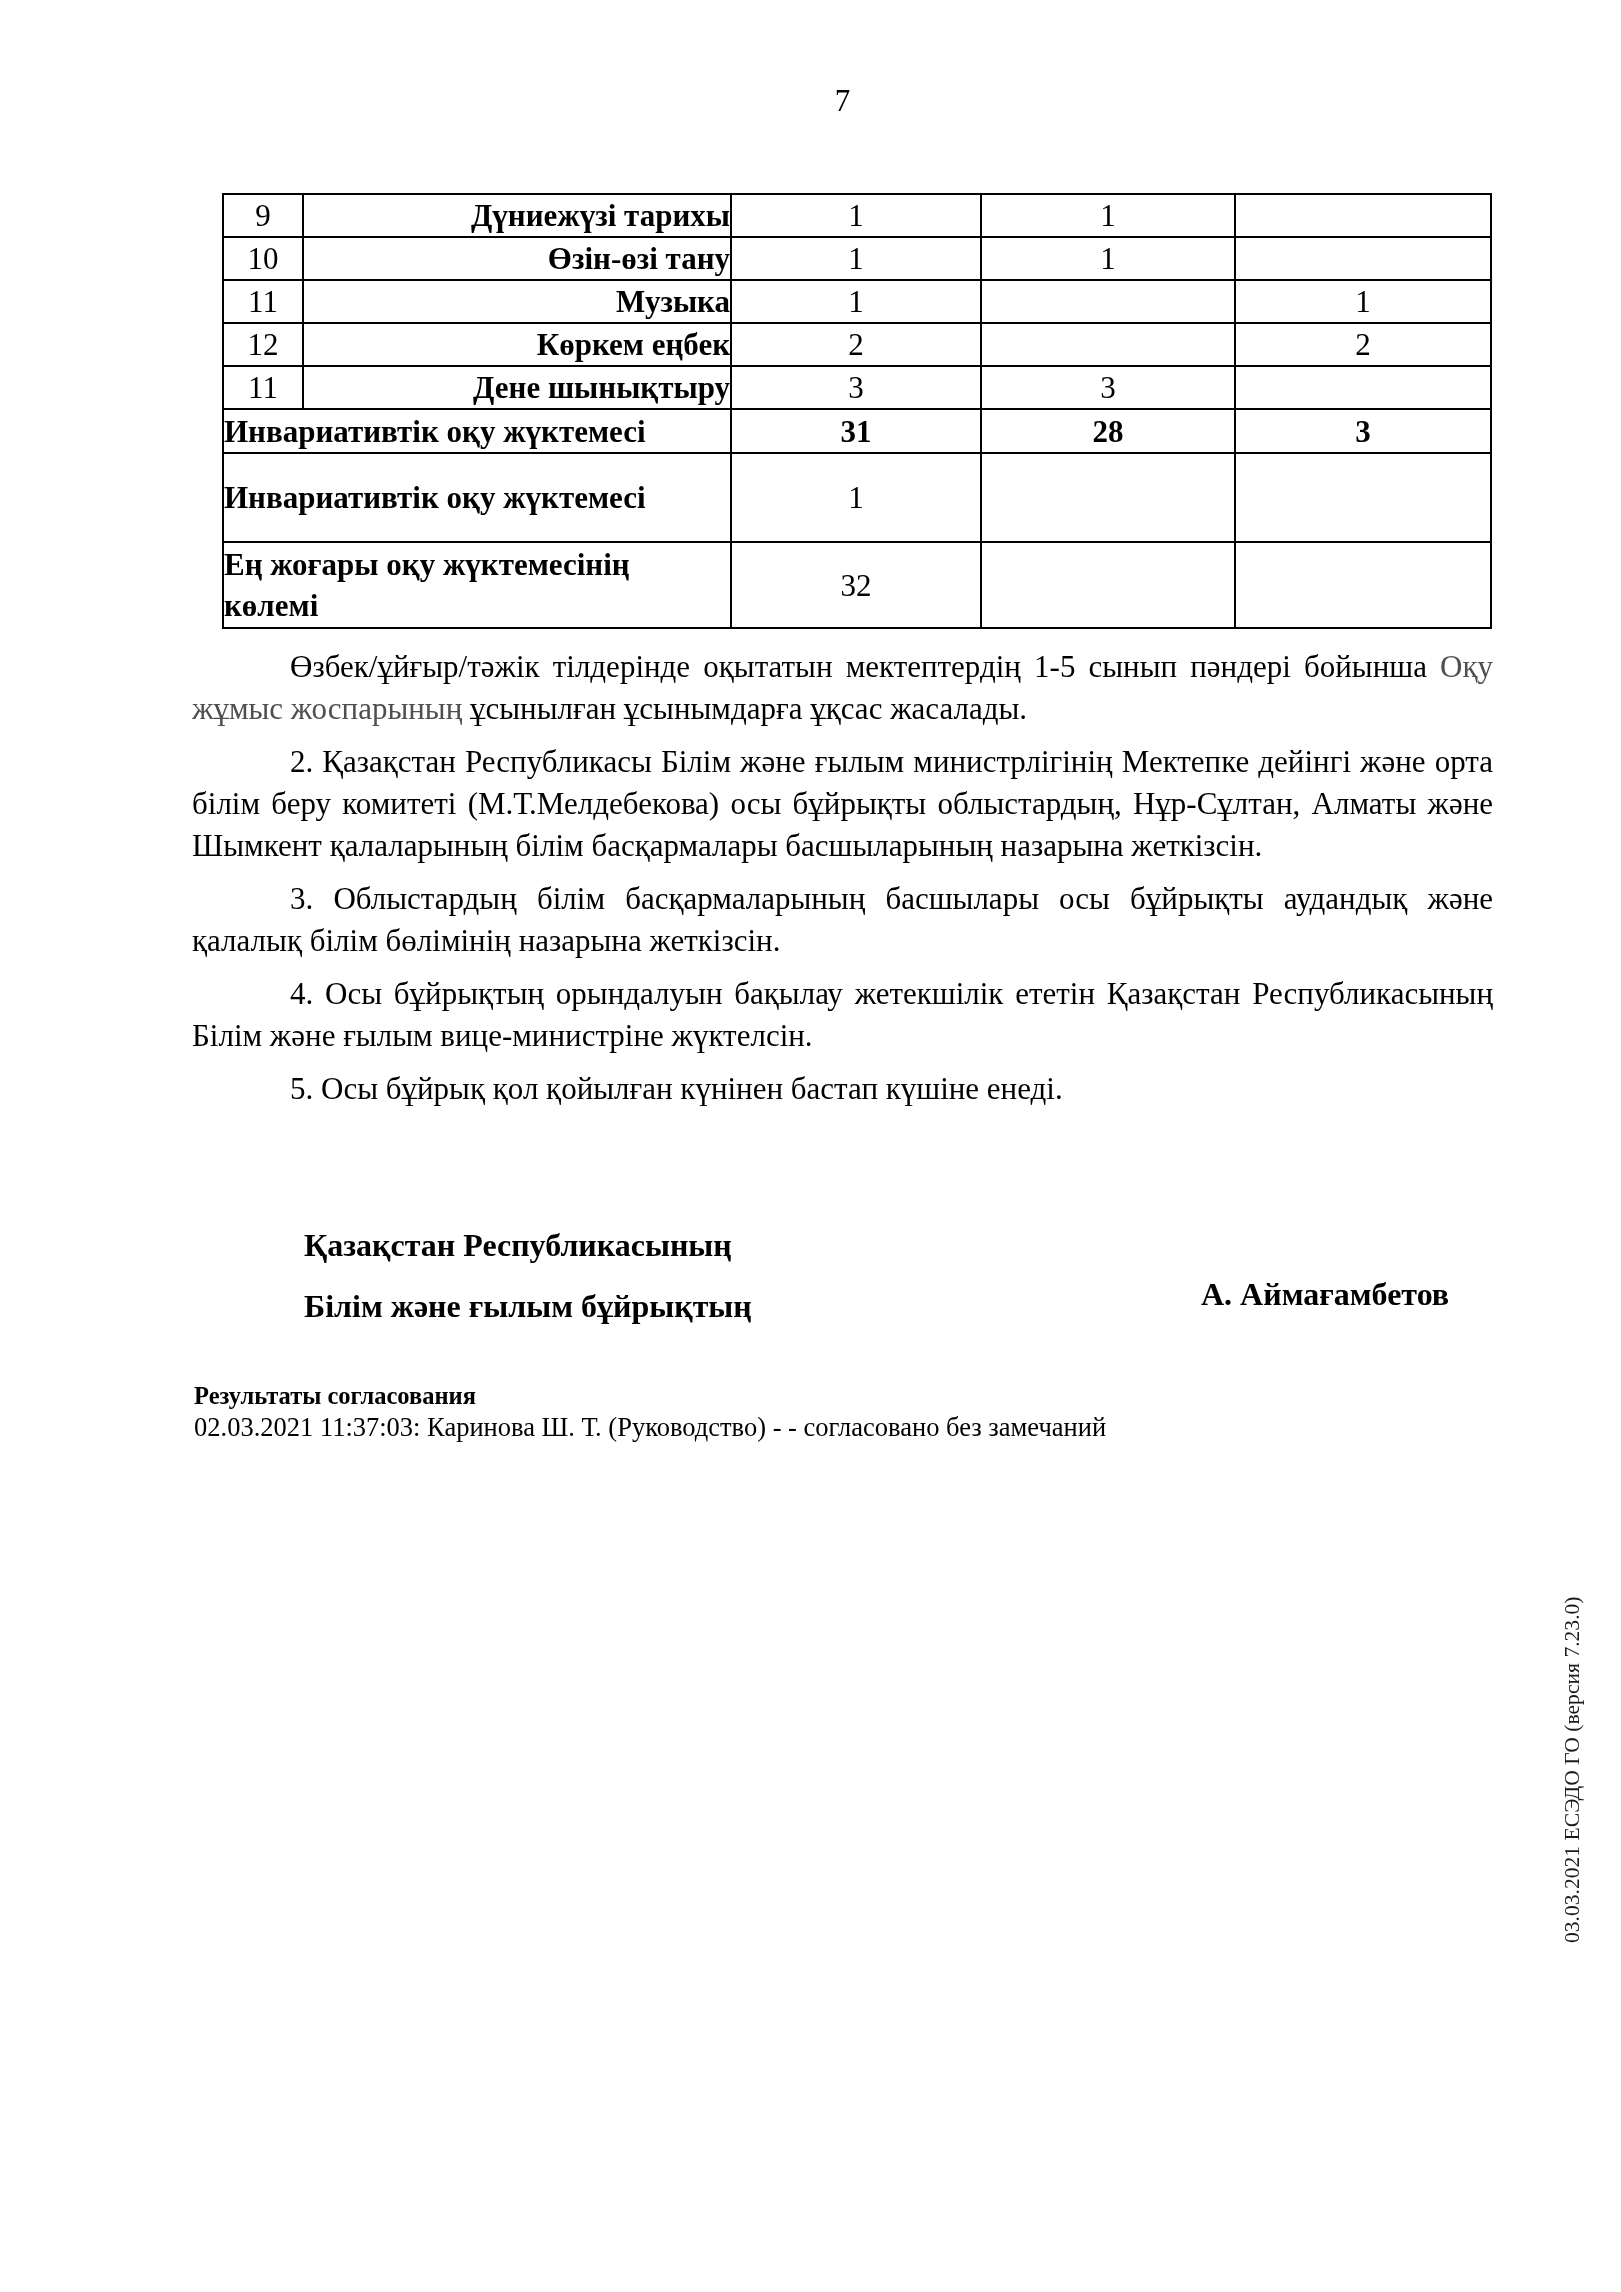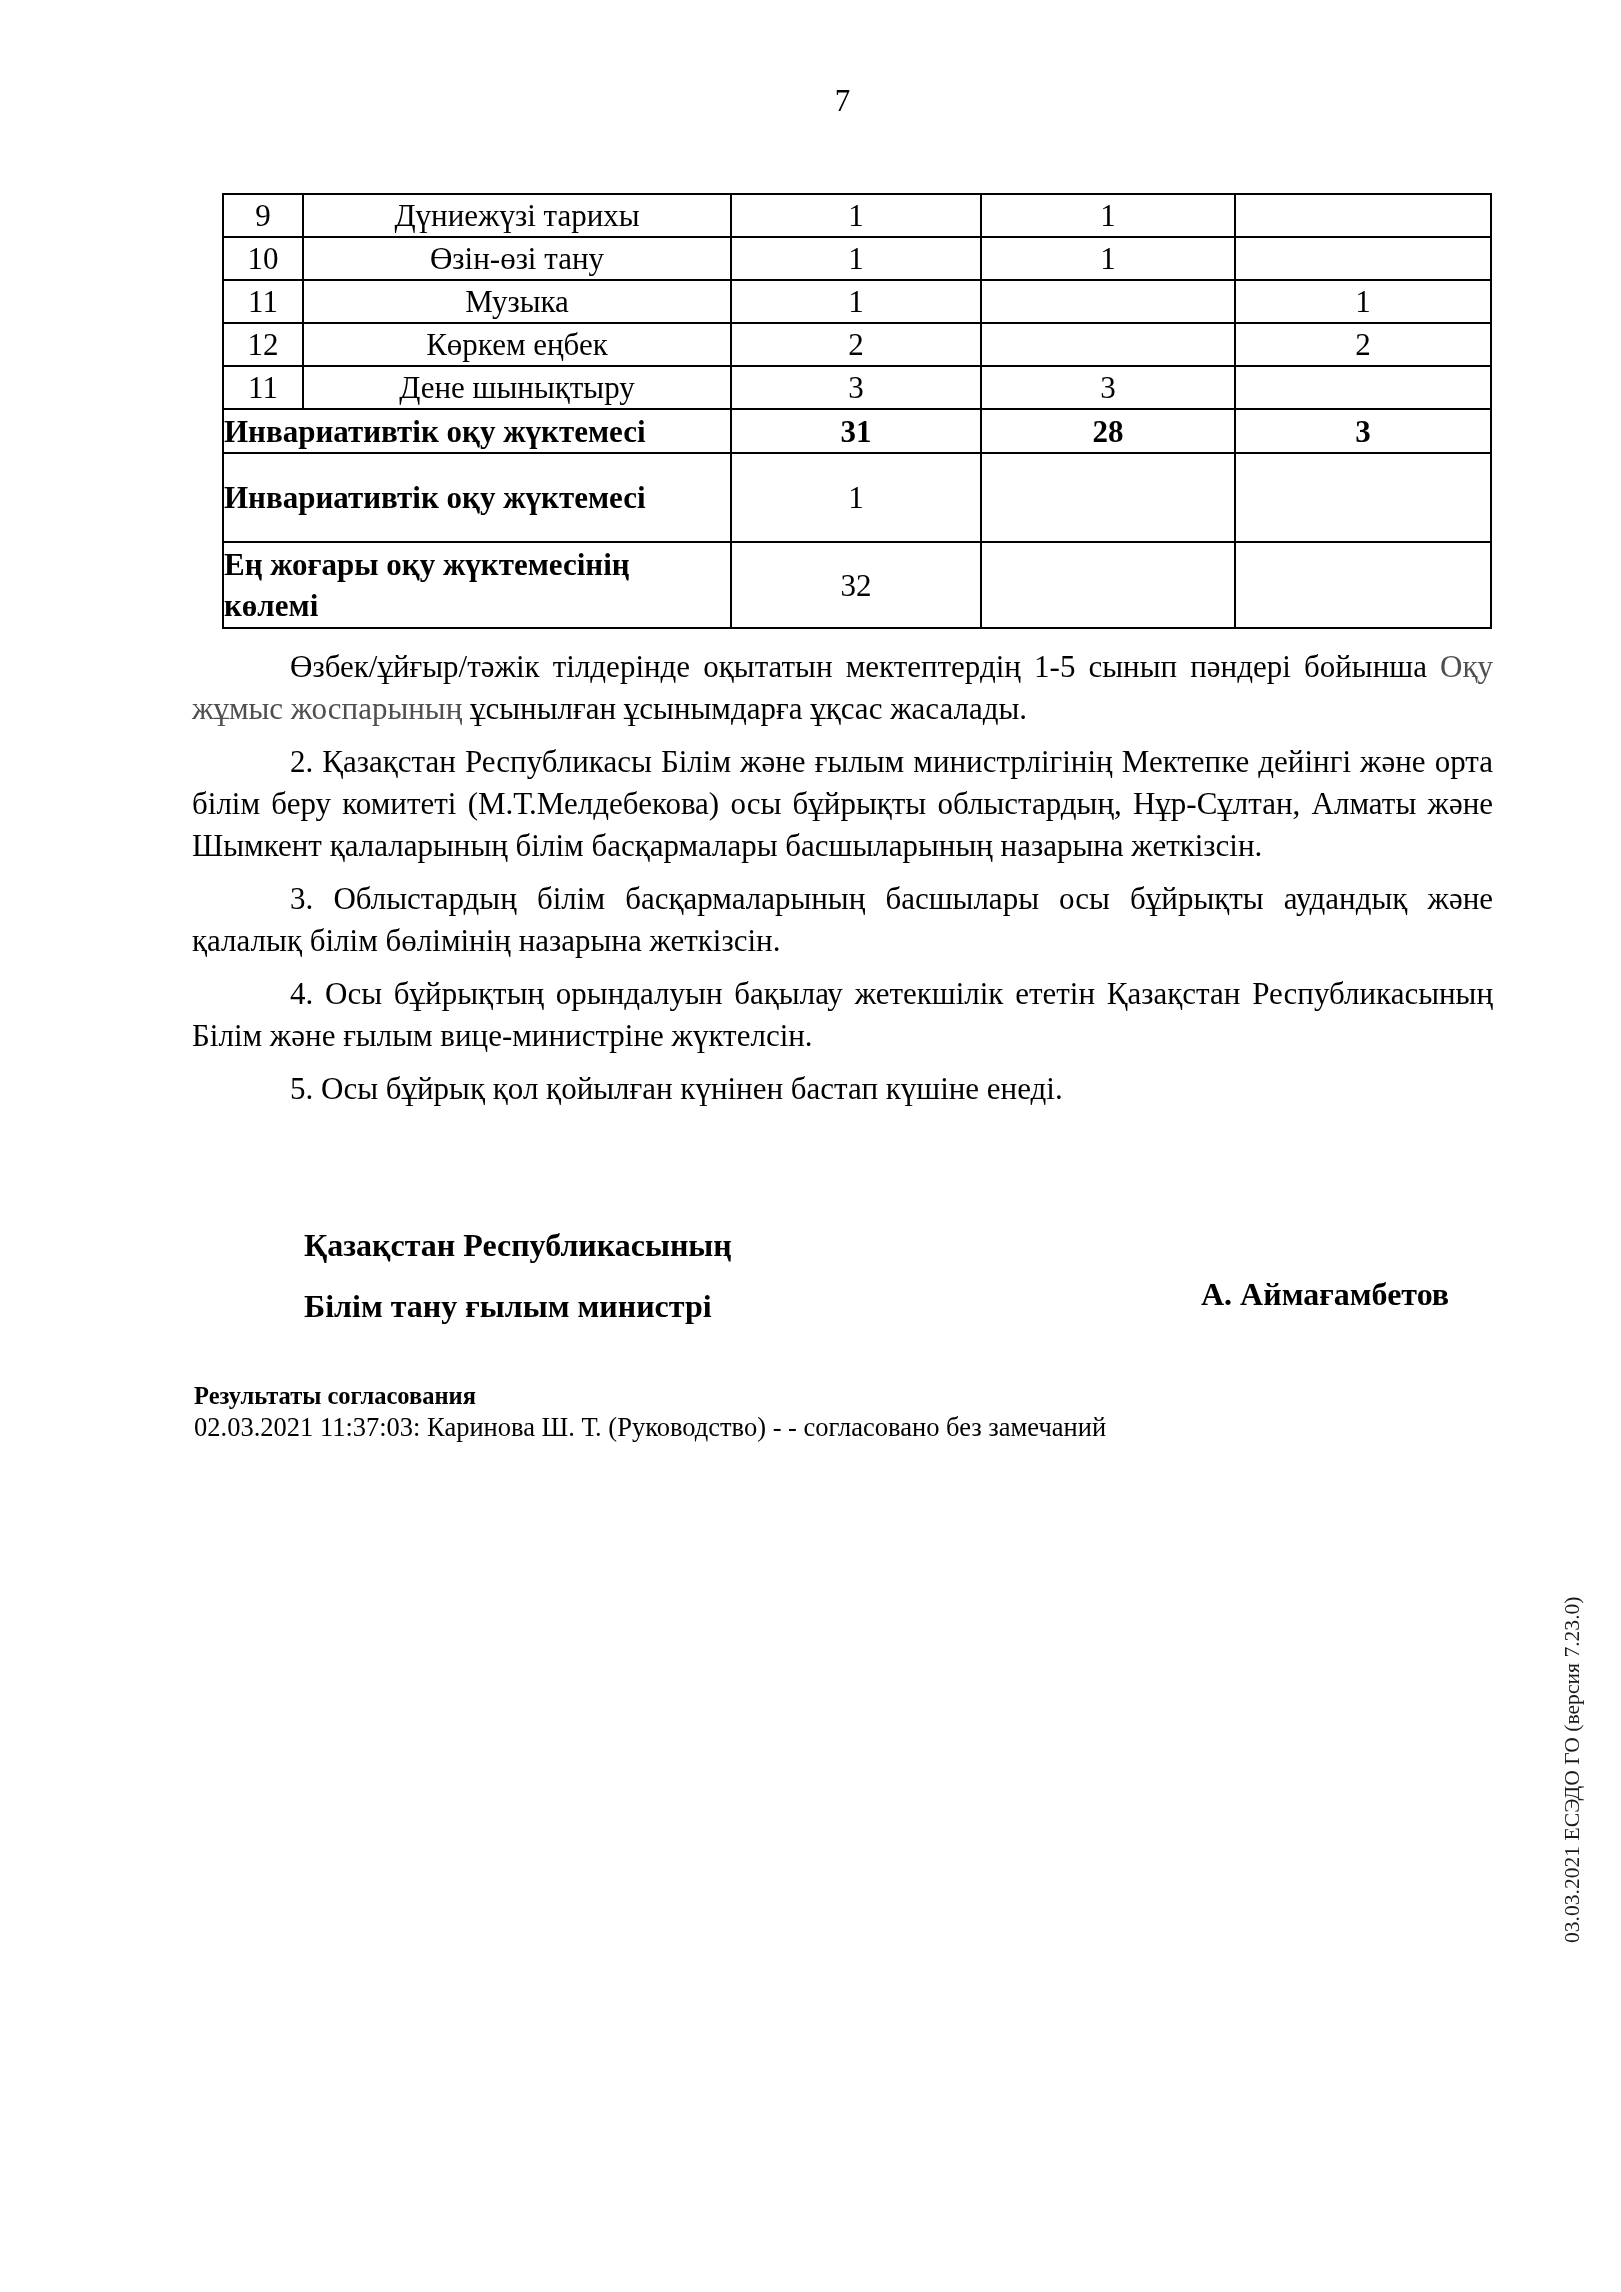--- a/index.html
+++ b/index.html
@@ -10,21 +10,21 @@
   .page-number{position:absolute;top:83px;left:181px;width:1323px;text-align:center;
     font-size:31px;}
   
   table.curriculum{
     position:absolute;left:222px;top:193px;width:1268px;
     border-collapse:collapse;border:2px solid #000;table-layout:fixed;
     font-size:31px;line-height:39px;
   }
   table.curriculum td{border:2.9px solid #000;padding:0;vertical-align:middle;}
   td.c-num{text-align:center;}
-  td.c-subj{text-align:center;}
+  td.c-subj{text-align:right;font-weight:bold;}
   td.c-val{text-align:center;}
   td.c-label{text-align:left;padding:2px 3.9px 2px 5.9px;font-weight:bold;line-height:41px;}
   tr.h-sub{height:43px;}
   tr.h-t1{height:44px;}
   tr.h-t2{height:89px;}
   tr.h-t3{height:86px;}
   .bold{font-weight:bold;}
   
   .bodytext{
     position:absolute;left:181px;top:635px;width:1323px;
@@ -127,21 +127,21 @@
   <div class="bodytext">
     <p><span>Өзбек/ұйғыр/тәжік тілдерінде оқытатын мектептердің 1-5  сынып пәндері бойынша </span><span class="plan-link">Оқу жұмыс жоспарының</span><span>  ұсынылған ұсынымдарға ұқсас жасалады.</span></p>
     <p>2. Қазақстан Республикасы Білім және ғылым министрлігінің Мектепке дейінгі және орта білім беру комитеті (М.Т.Мелдебекова) осы бұйрықты облыстардың, Нұр-Сұлтан, Алматы және Шымкент қалаларының білім басқармалары басшыларының назарына жеткізсін.</p>
     <p>3. Облыстардың білім басқармаларының басшылары осы бұйрықты аудандық және қалалық білім бөлімінің назарына жеткізсін.</p>
     <p>4. Осы бұйрықтың орындалуын бақылау жетекшілік ететін Қазақстан Республикасының Білім және ғылым вице-министріне жүктелсін.</p>
     <p>5. Осы бұйрық қол қойылған күнінен бастап күшіне енеді.</p>
   </div>
 
   <div class="sig-org">
     <div>Қазақстан Республикасының</div>
-    <div>Білім тану ғылым министрі</div>
+    <div>Білім және ғылым бұйрықтың</div>
   </div>
   <div class="sig-name">А. Аймағамбетов</div>
 
   <div class="approval">
     <div class="approval-title">Результаты согласования</div>
     <div class="approval-entry">02.03.2021 11:37:03: Каринова Ш. Т. (Руководство) - - согласовано без замечаний</div>
   </div>
 
   <div class="stamp">03.03.2021 ЕСЭДО ГО (версия 7.23.0)</div>
 

